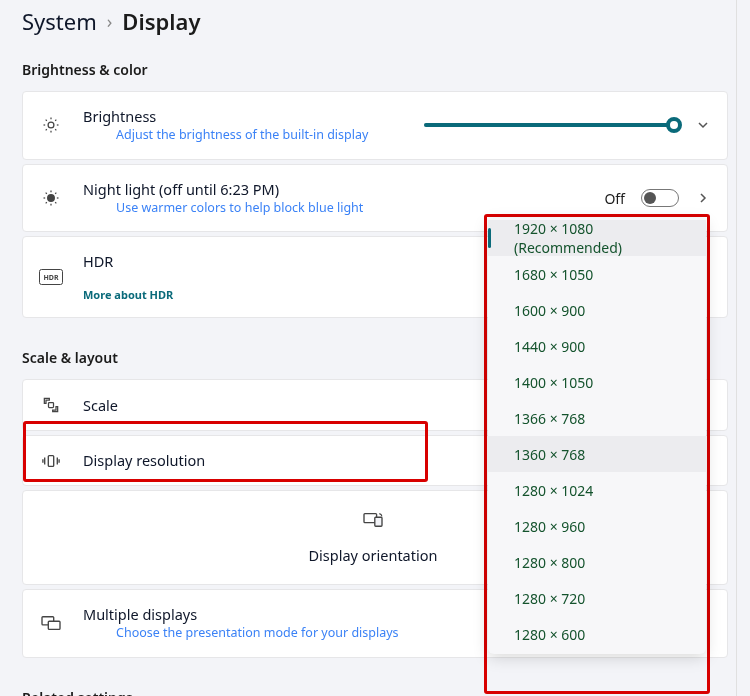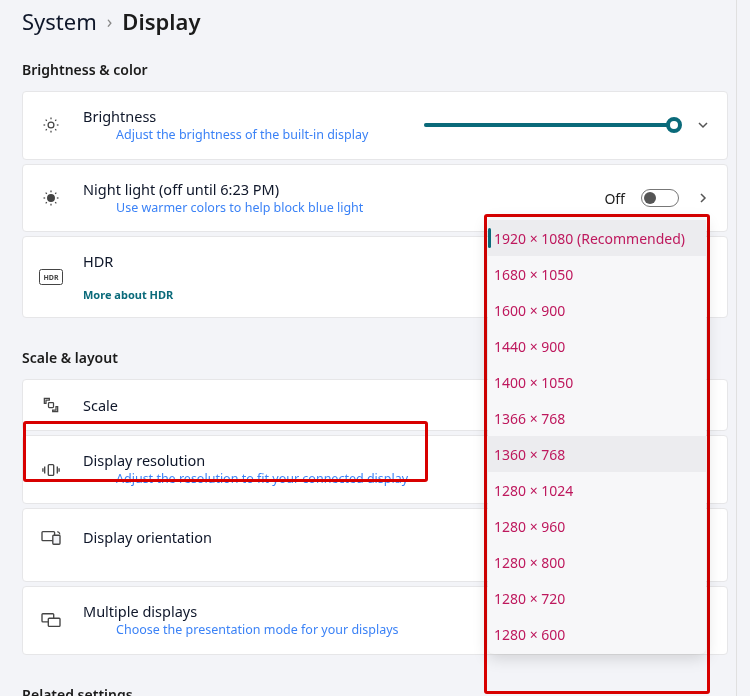--- a/index.html
+++ b/index.html
@@ -129,26 +129,26 @@
     left: 488px;
     top: 218px;
     width: 218px;
     background: #f7f7f9;
     border-radius: 6px;
     box-shadow: 0 4px 16px rgba(0,0,0,0.15);
     padding: 2px 0;
     z-index: 5;
   }
   .dropdown .item {
-    padding: 0 6px;
+    padding: 0 26px;
     height: 36px;
     display: flex;
     align-items: center;
     font-size: 14px;
-    color: #be185d;
+    color: #14532d;
     position: relative;
   }
   .dropdown .item.selected {
     background: #ececef;
   }
   .dropdown .item.selected::before {
     content: "";
     position: absolute;
     left: 0; top: 8px; bottom: 8px;
     width: 3px;
@@ -266,25 +266,24 @@
   <div class="card">
     <div class="icon-slot">
       <svg width="22" height="18" viewBox="0 0 24 20" fill="none" stroke="#444" stroke-width="1.5">
         <rect x="9" y="4" width="6" height="12" rx="1"></rect>
         <path d="M5 6v8M3 8v4"></path>
           <path d="M19 6v8M21 8v4"></path>
       </svg>
     </div>
     <div class="text-col">
       <div class="title">Display resolution</div>
-      <div class="subtitle">Adjust the resolution to fit your connected display</div>
-    </div>
-  </div>
-
-  <div class="card" style="padding-top:19px;padding-bottom:34px;">
+    </div>
+  </div>
+
+  <div class="card" style="padding-top:19px;padding-bottom:19px;flex-direction:column;">
     <div class="icon-slot">
       <svg width="22" height="18" viewBox="0 0 24 20" fill="none" stroke="#444" stroke-width="1.5">
         <rect x="2" y="4" width="14" height="10" rx="1"></rect>
         <rect x="14" y="8" width="8" height="10" rx="1" fill="#f3f4f8"></rect>
         <path d="M19 4a4 4 0 0 1 3 3" stroke-width="1.2"></path>
       </svg>
     </div>
     <div class="text-col">
       <div class="title">Display orientation</div>
     </div>

